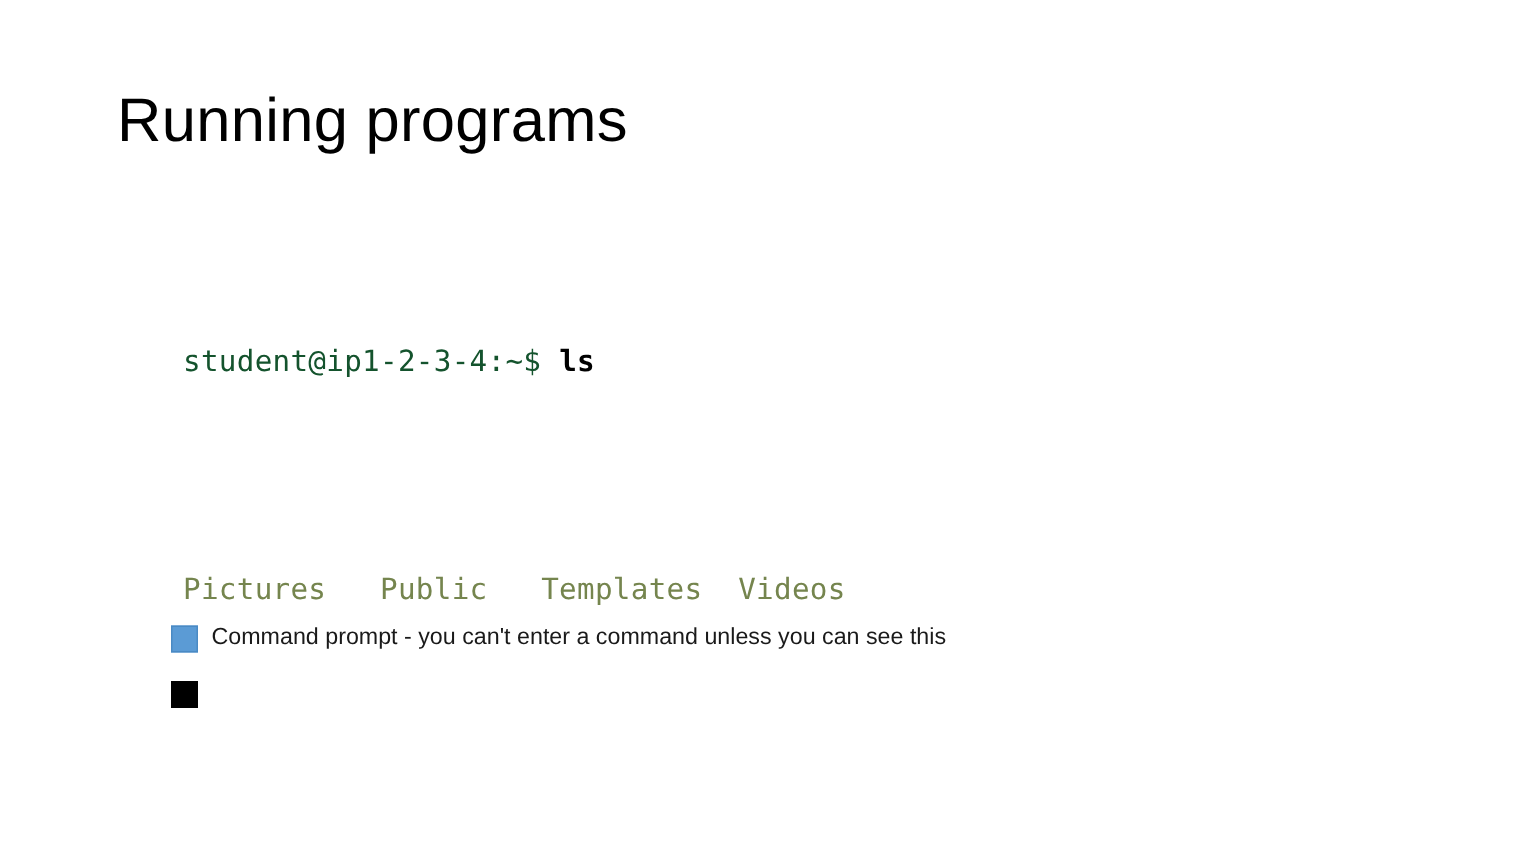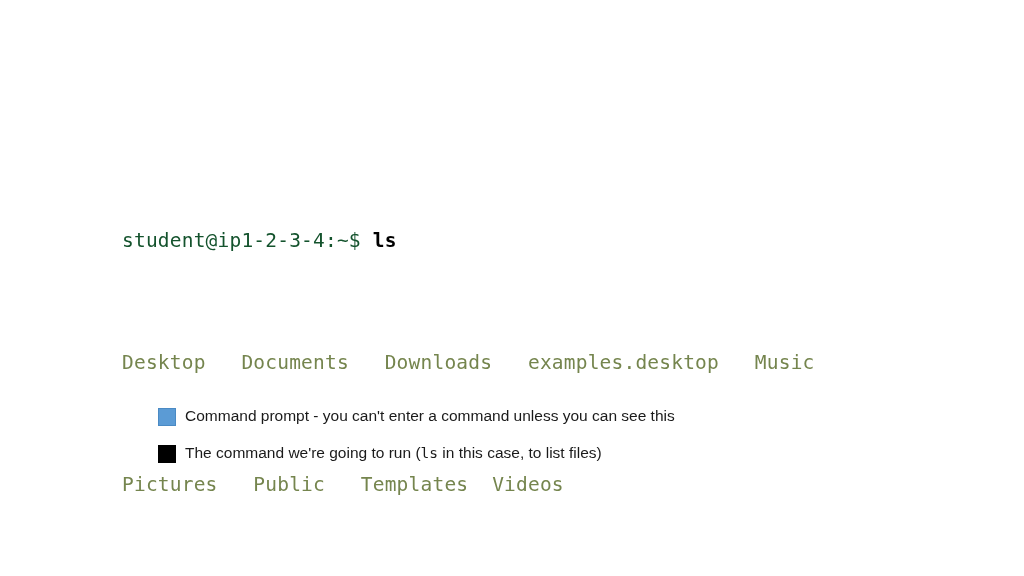--- a/index.html
+++ b/index.html
@@ -65,23 +65,22 @@
   }
 
   
   .legend {
     position: absolute;
     left: 114px;
     top: 398px;
   }
   .legend-row {
     display: flex;
-    align-items: center;
+    align-items: flex-end;
     height: 37px;
-    margin-left: 44px;
   }
   .swatch {
     width: 18px;
     height: 18px;
     flex: 0 0 18px;
     margin-right: 9px;
     box-sizing: border-box;
   }
   .swatch.blue   { background: #5b9bd5; border: 1px solid #4a8ac4; }
   .swatch.black  { background: #000000; border: 1px solid #000000; }
@@ -99,43 +98,42 @@
     font-family: "DejaVu Sans Mono", "Liberation Mono", monospace;
     font-size: 14.5px;
     color: #1a1a1a;
   }
 </style>
 </head>
 <body>
 
 <div class="slide">
 
+  <div class="slide-title">Running programs</div>
 
   <div class="terminal">
 
     <div class="term-line"><span class="prompt">student@ip1-2-3-4:~$ </span><span class="command">ls</span></div>
 
-    <div class="term-line"><span class="output">Desktop   Documents   Downloads   examples.desktop   Music</span></div>
 
     <div class="term-line"><span class="output">Pictures   Public   Templates  Videos</span></div>
 
     
 
     
 
   </div>
 
   <div class="legend">
 
     <div class="legend-row">
       <span class="swatch blue"></span>
       <span class="legend-text"><span>Command prompt - you can't enter a command unless you can see this</span></span>
     </div>
 
     <div class="legend-row">
       <span class="swatch black"></span>
-      <span class="legend-text"><span>The command we're going to run (</span><span class="mono-inline">ls</span><span> in this case, to list files)</span></span>
     </div>
 
 
   </div>
 
 </div>
 
 </body></html>

